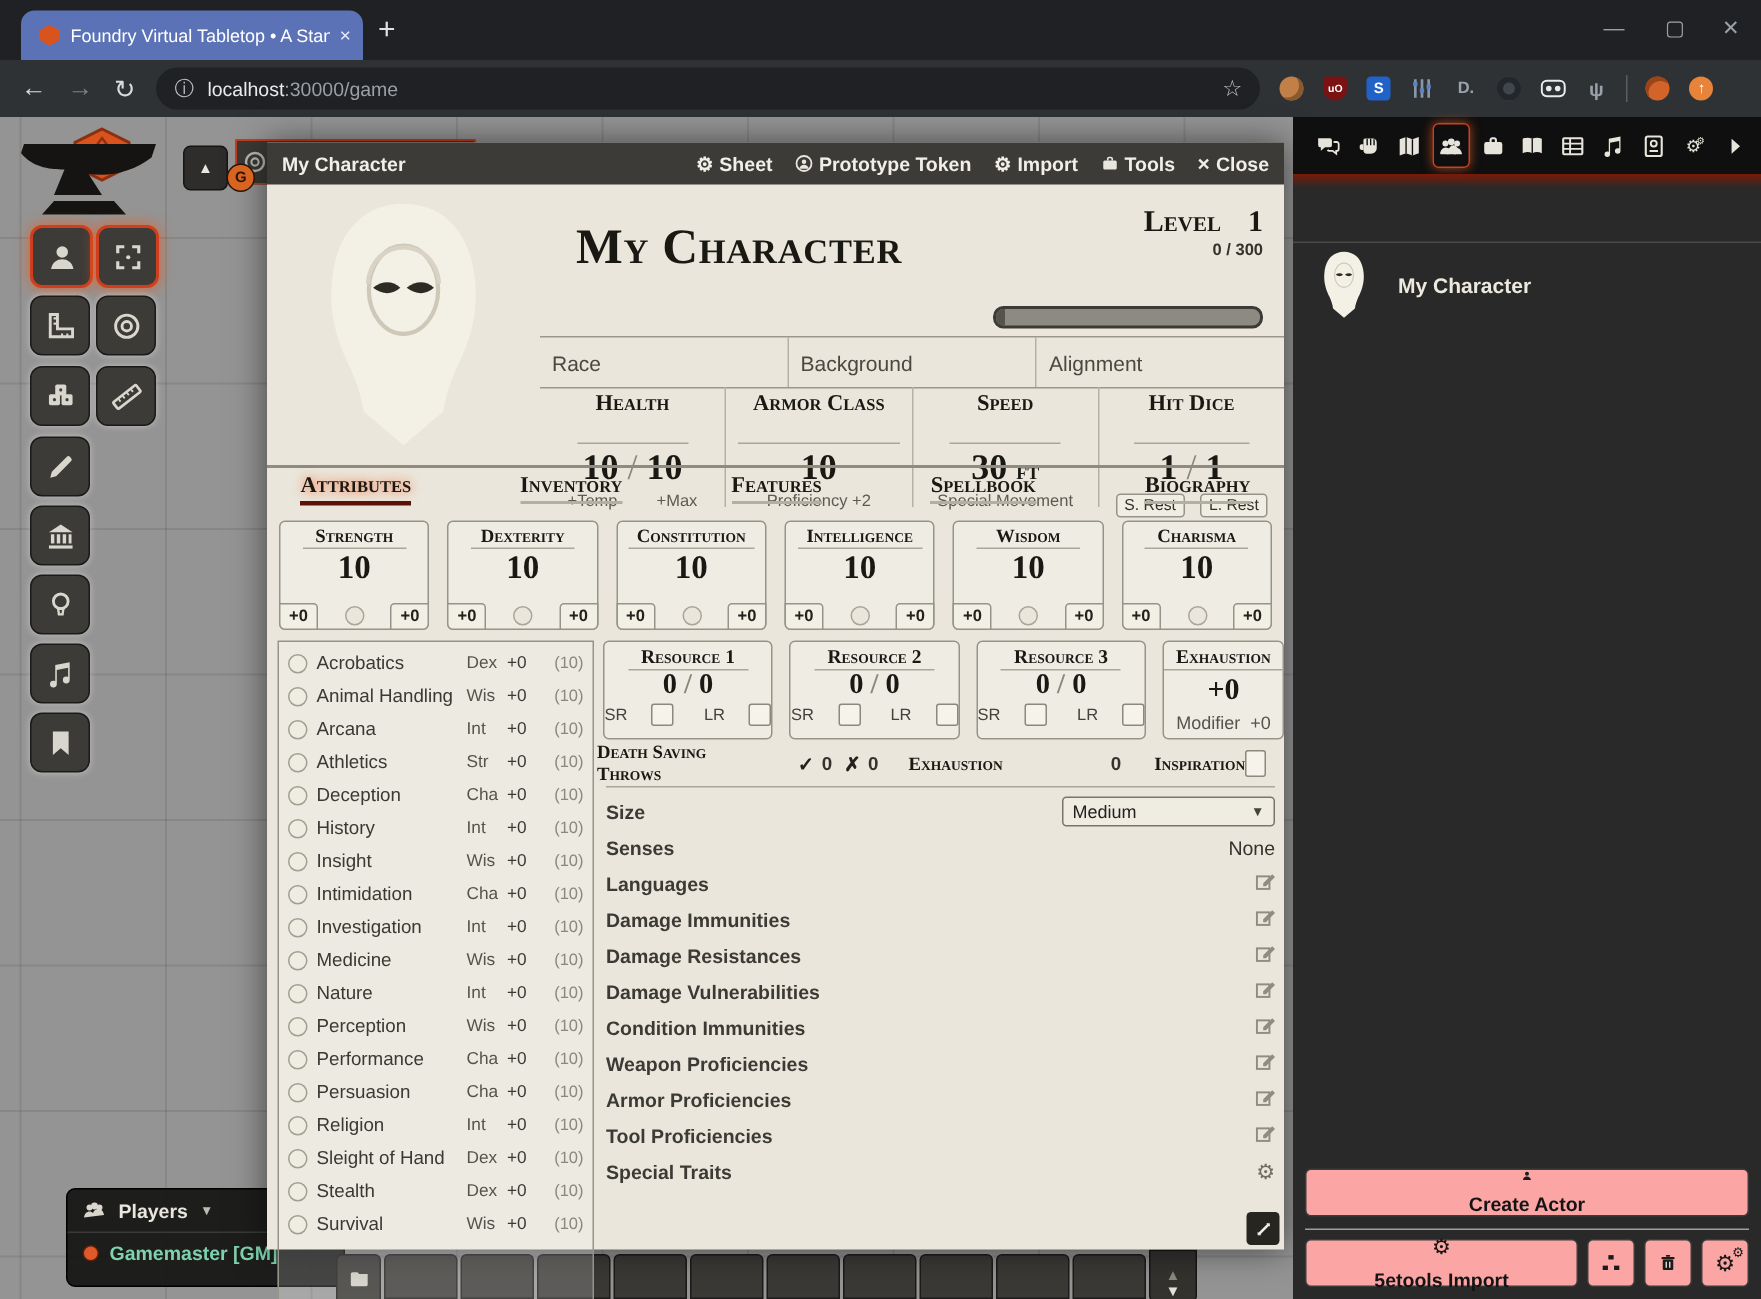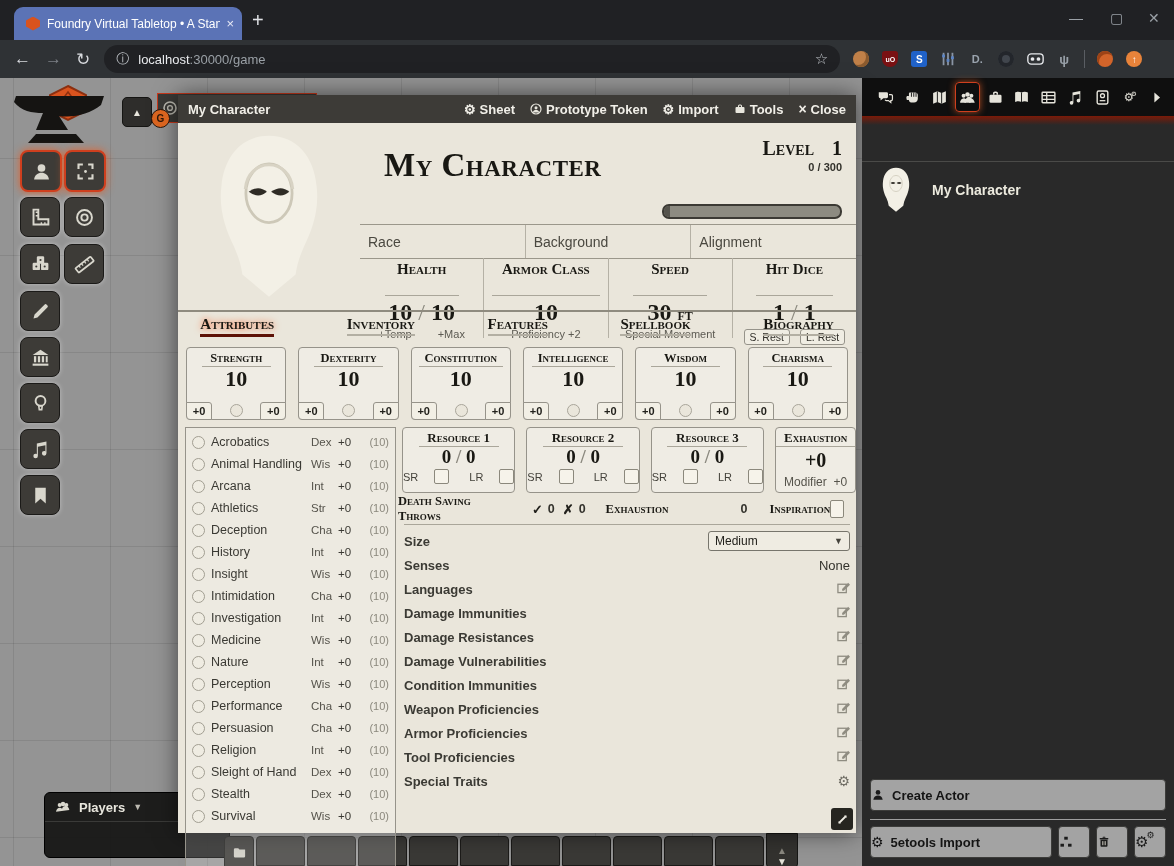--- a/index.html
+++ b/index.html
@@ -157,22 +157,22 @@
   #sbglow{position:absolute;left:0;top:38px;width:312px;height:9px;background:linear-gradient(#7c1a08,rgba(60,12,4,0));}
   #searchrow{position:absolute;left:0;top:47px;width:312px;height:36px;display:flex;align-items:center;padding:0 6px;box-sizing:border-box;border-bottom:1px solid #111;}
   #searchrow svg{width:15px;height:15px;stroke:#e6e4db;fill:none;}
   #searchinput{flex:1;margin:0 8px;height:24px;background:#cfccc3;border:1px solid #4b4b48;border-radius:4px;
                text-align:center;font-size:13px;color:#3f3e39;font-family:"Liberation Sans",sans-serif;}
   #searchinput::placeholder{color:#3f3e39;opacity:1;}
   #actorrow{position:absolute;left:0;top:83px;width:312px;height:56px;display:flex;align-items:center;border-top:1px solid #4a4a48;padding-left:14px;box-sizing:border-box;gap:16px;}
   #actorrow .nm{color:#eceade;font-weight:bold;font-size:14px;}
   #sbfooter{position:absolute;left:0;bottom:8px;width:312px;}
   .sbtnrow{display:flex;gap:6px;padding:0 8px;margin-top:6px;}
-  .sbtn{height:30px;background:#a3a3a3;border:1px solid #3c3c3a;border-radius:4px;display:flex;align-items:center;justify-content:flex-start;
-        gap:7px;font-size:13px;font-weight:bold;color:#141414;}
+  .sbtn{height:30px;background:#fca5a5;border:1px solid #3c3c3a;border-radius:4px;display:flex;align-items:center;justify-content:center;
+        gap:7px;font-size:13px;font-weight:bold;color:#141414;flex-direction:column;}
   .sbtn svg{width:14px;height:14px;fill:#1b1b1b;}
   .sbtn.grow{flex:1;}
   .sbtn.sq{width:30px;flex:none;}
   #sbdivider{height:1px;background:rgba(255,255,255,.55);margin:8px 8px 0;}
   .gear2{position:relative;font-size:15px;color:#1b1b1b;font-weight:normal;}
   .gear2 i{position:absolute;font-size:9px;right:-6px;top:-3px;font-style:normal;}
 </style>
 </head>
 <body>
 
@@ -368,20 +368,24 @@
   <div id="players" class="abs">
     <div class="hd">
       <svg viewBox="0 0 24 24">
           <circle cx="7" cy="9" r="3"></circle>
           <circle cx="17" cy="9" r="3"></circle>
           <circle cx="12" cy="7.5" r="3.4"></circle>
           <path d="M1.5 19c.6-4 3-6 5.5-6 1.5 0 2.7.6 3.6 1.6.4-2.4 2.5-4.1 5.4-4.1 2.5 0 4.9 2 5.5 6z"></path>
         </svg>
       <span>Players</span>
       <span class="caret">▼</span>
+    </div>
+    <div class="row">
+      <span class="dot"></span>
+      <span style="color:#7fd2ae;">Gamemaster [GM]</span>
     </div>
   </div>
 
   <div id="hotfolder" class="abs">
     <svg viewBox="0 0 24 24">
         <path d="M3 7a2 2 0 012-2h5l2 2h9v11a2 2 0 01-2 2H5a2 2 0 01-2-2z"></path>
       </svg>
   </div>
   <div id="hotbar" class="abs">
       <div class="slot"></div>

